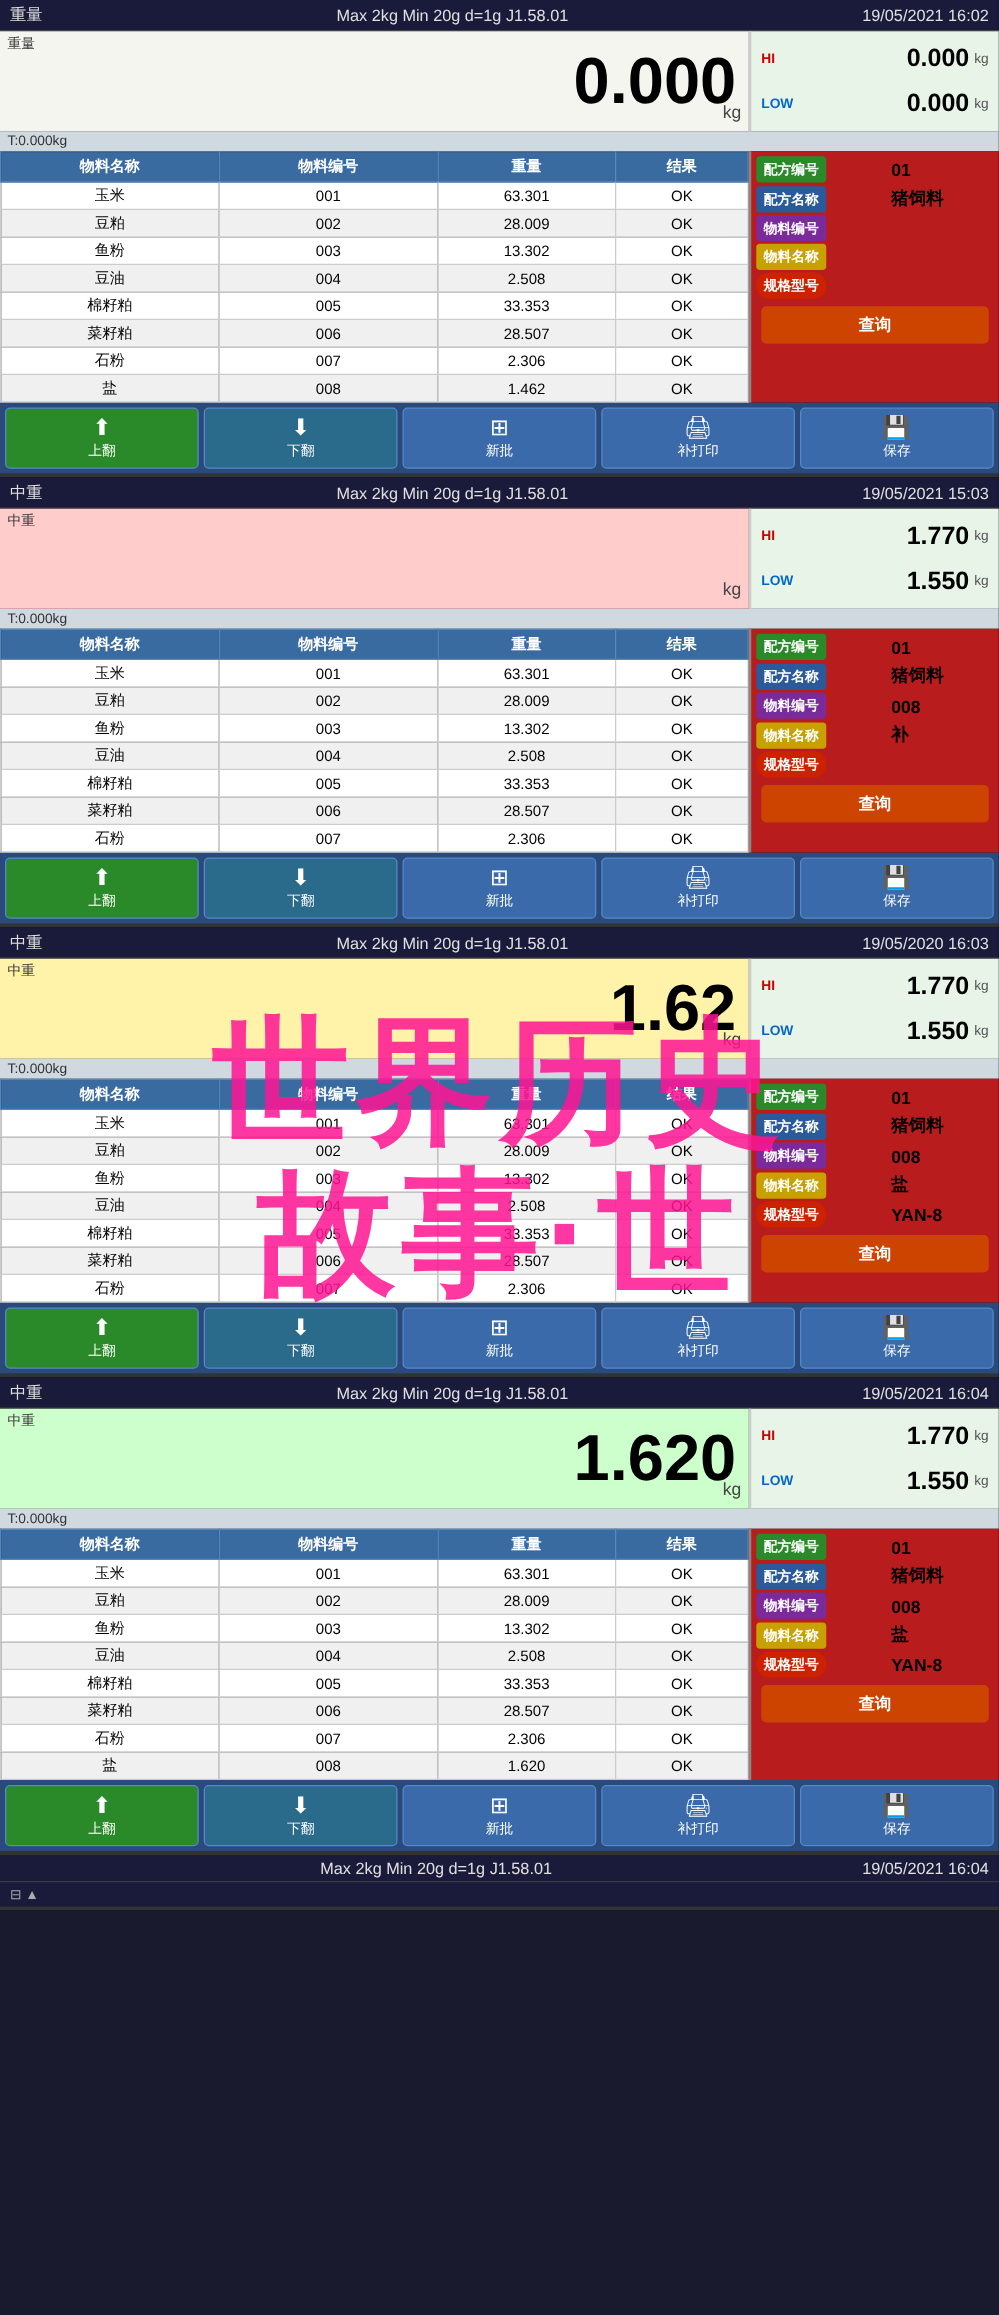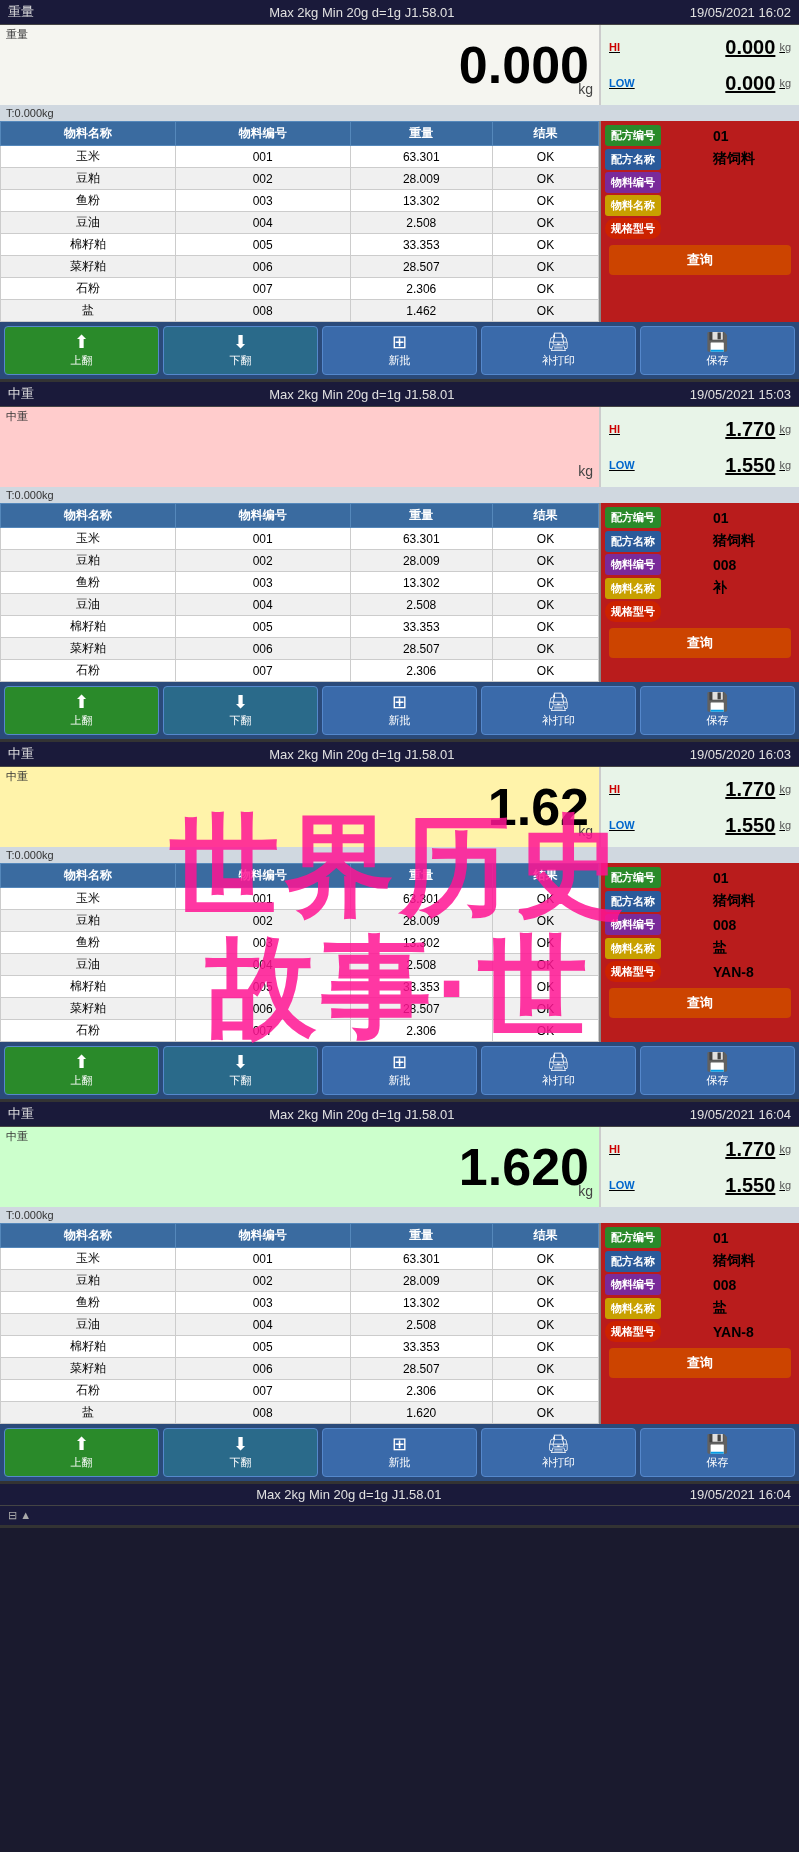--- a/index.html
+++ b/index.html
@@ -96,21 +96,20 @@
       display: flex;
       flex-direction: column;
       justify-content: space-around;
       padding: 4px 8px;
       border-left: 2px solid #ccc;
     }
     .weight-side-row {
       display: flex;
       align-items: center;
       gap: 4px;
-      text-decoration: underline;
     }
     .hi-label, .low-label {
       font-size: 11px;
       font-weight: bold;
       color: #555;
       width: 28px;
     }
     .hi-label { color: #cc0000; }
     .low-label { color: #0066cc; }
     .side-value {

